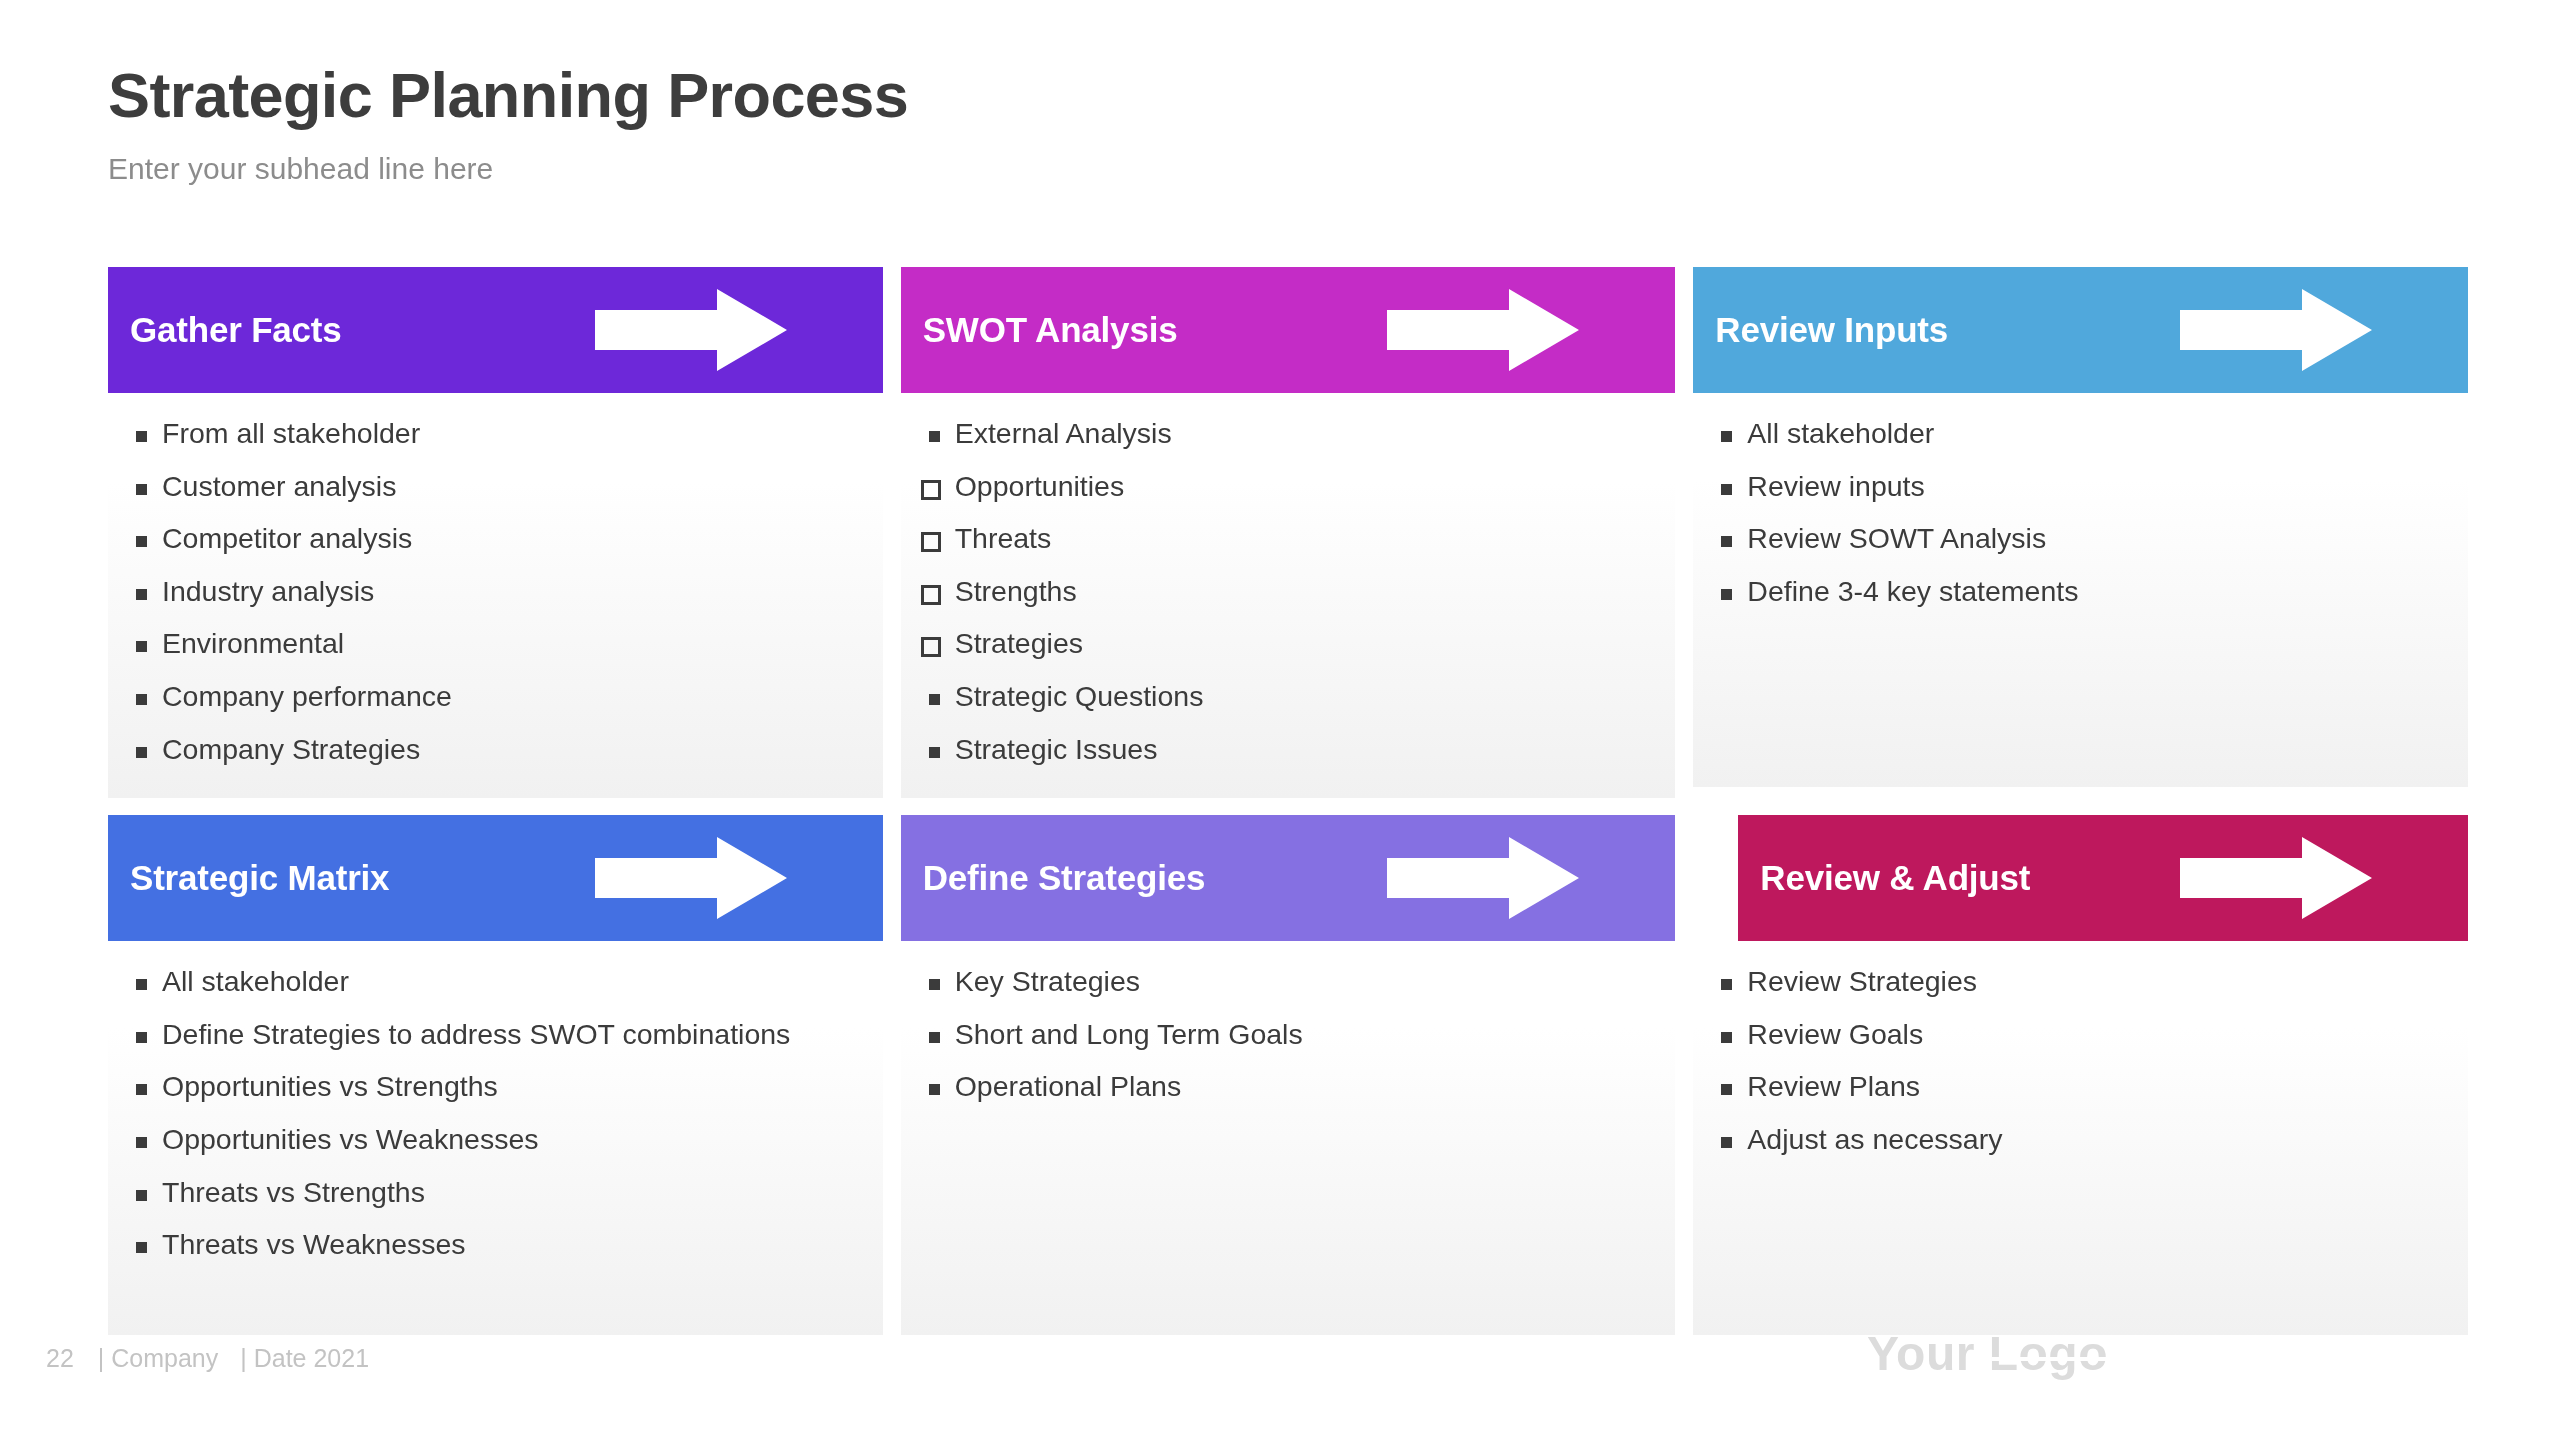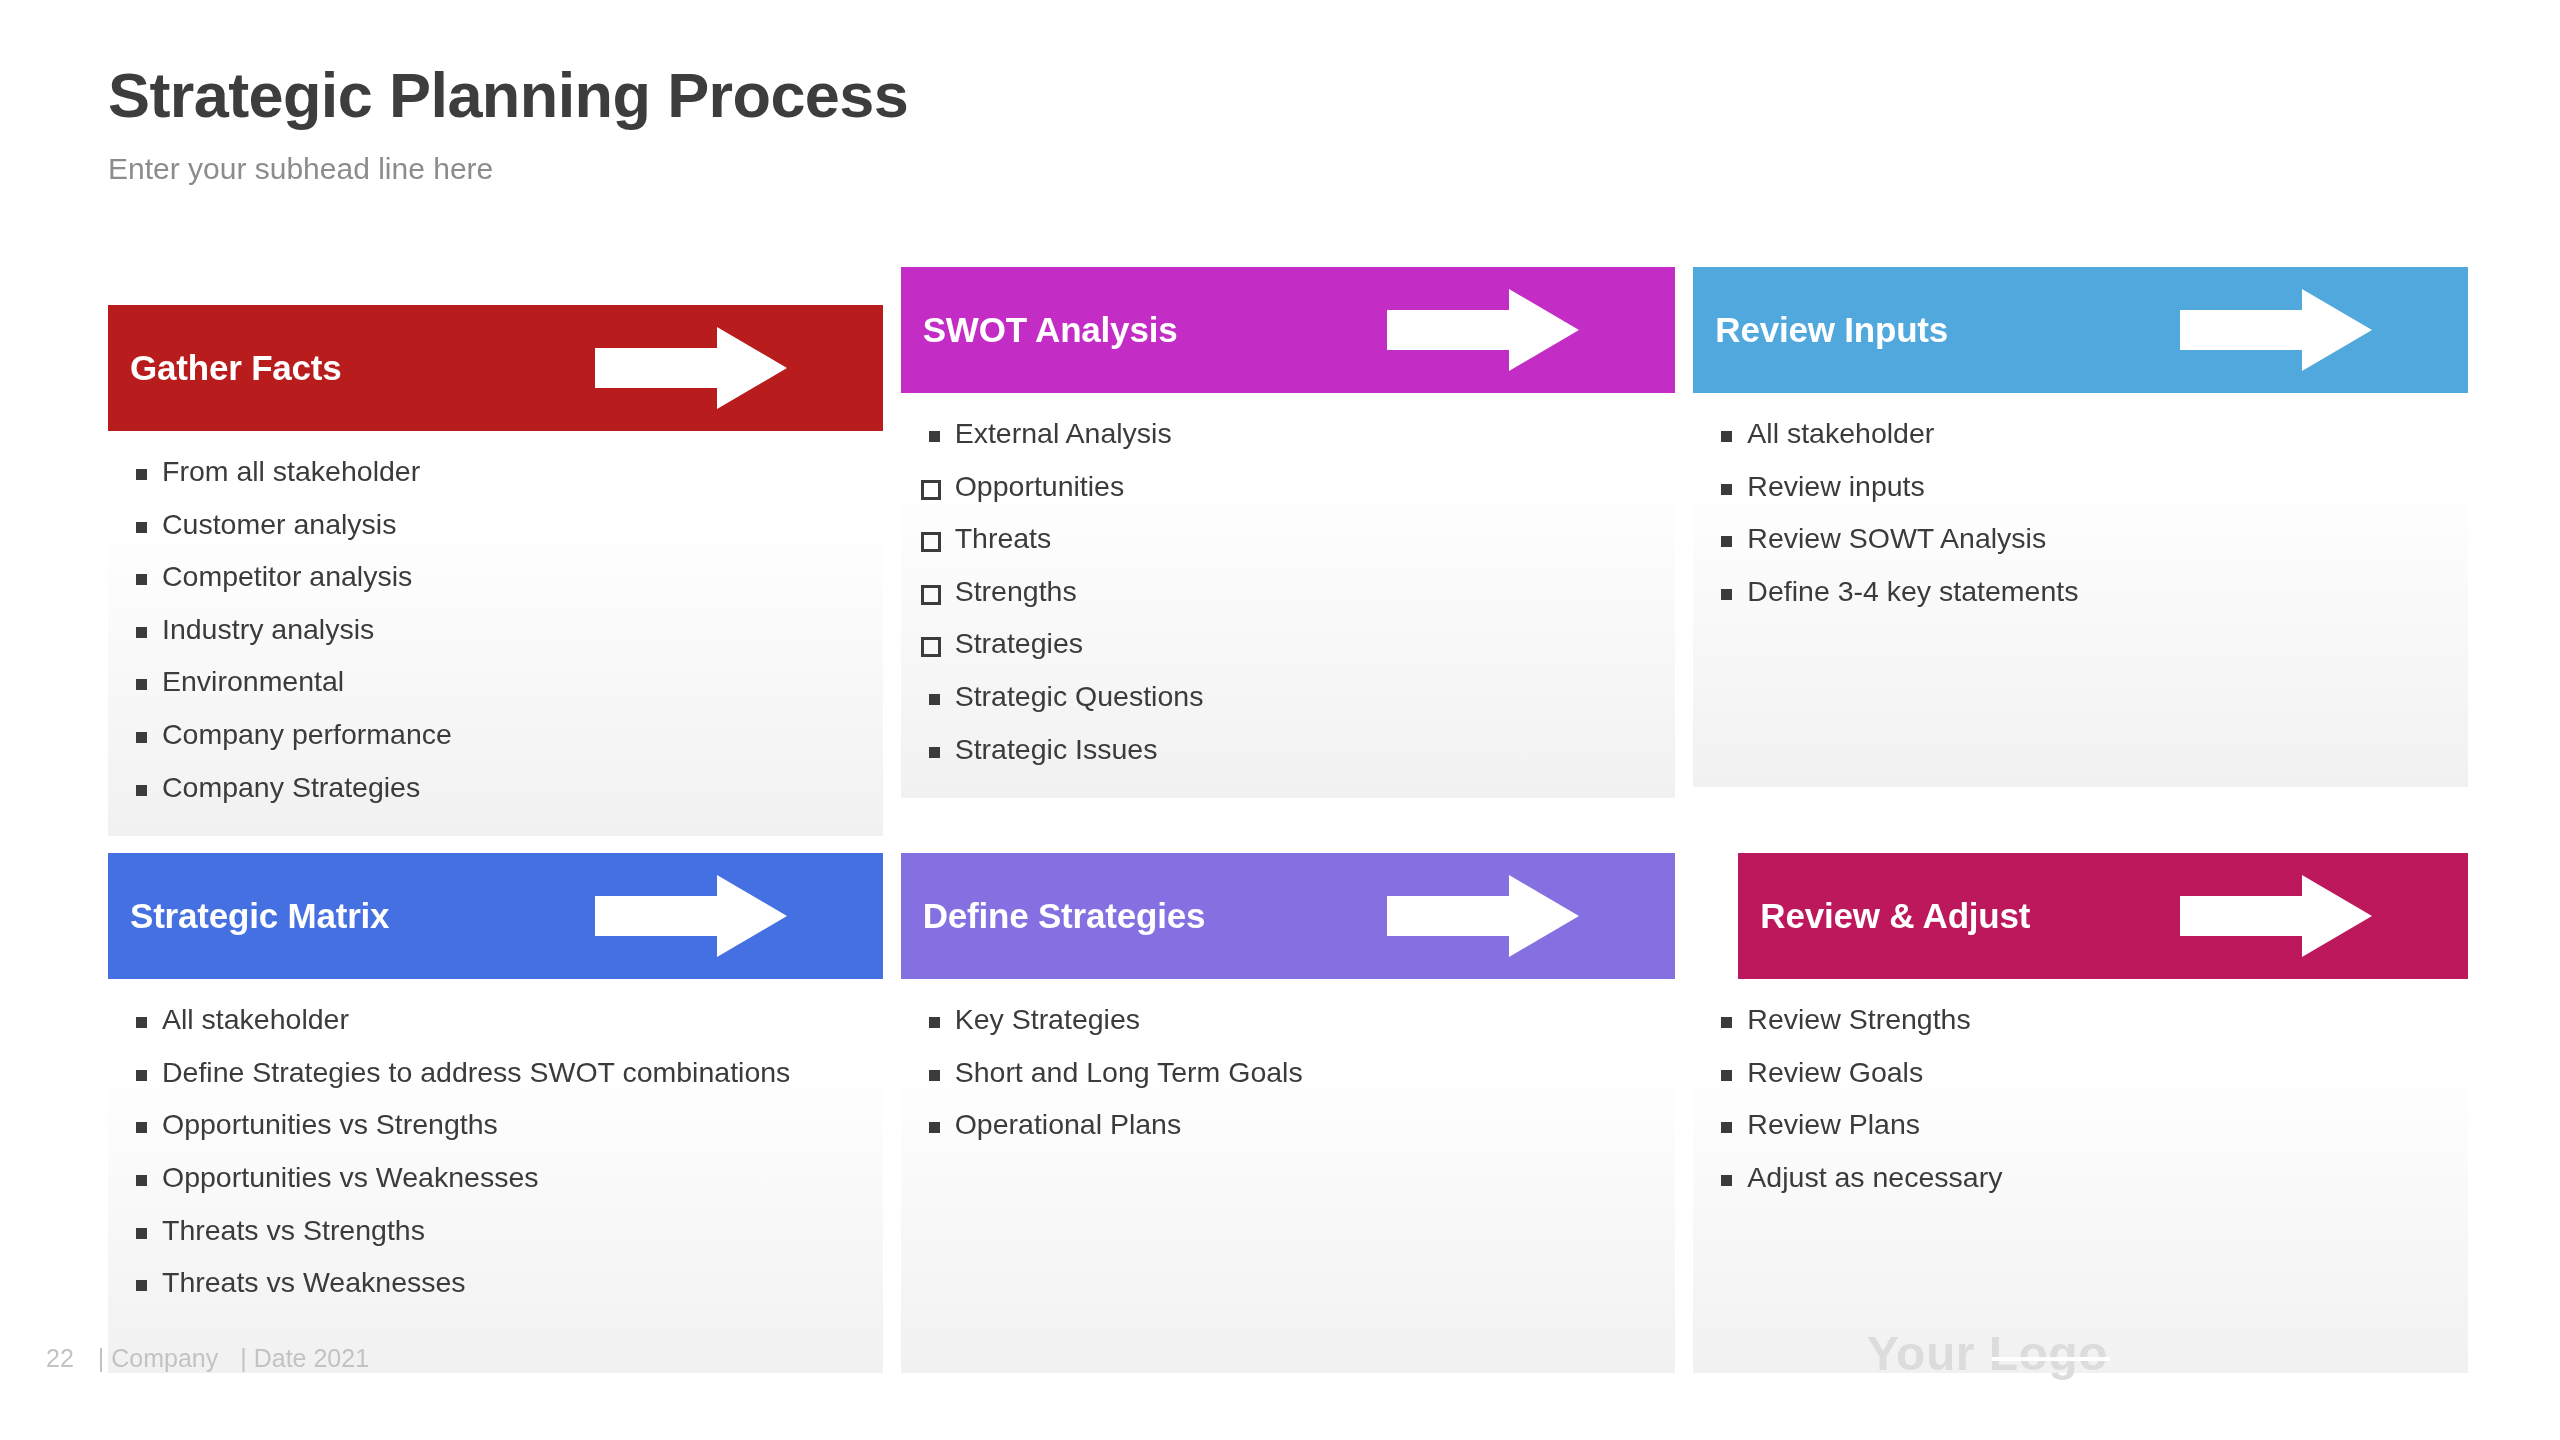--- a/index.html
+++ b/index.html
@@ -197,21 +197,21 @@
 <body>
 
 <div class="slide-header">
   <h1 class="page-title">Strategic Planning Process</h1>
   <p class="page-subhead">Enter your subhead line here</p>
 </div>
 
 <div class="card-grid">
     <div class="card-row row-1">
       <div class="process-card">
-        <div class="card-head" style="background: #b91c1c; margin-top: 38px;">
+        <div class="card-head" style="background: #6d28d9;">
           <span class="card-head-title">Gather Facts</span>
           <span class="head-arrow">
             <svg viewBox="0 0 192 82" preserveAspectRatio="none">
               <polygon points="0,21 122,21 122,0 192,41 122,82 122,61 0,61" fill="#ffffff"></polygon>
             </svg>
           </span>
         </div>
         <div class="card-body">
           <ul class="bullet-list">
             <li class="bullet-item">
@@ -445,21 +445,21 @@
               <polygon points="0,21 122,21 122,0 192,41 122,82 122,61 0,61" fill="#ffffff"></polygon>
             </svg>
           </span>
         </div>
         <div class="card-body">
           <ul class="bullet-list">
             <li class="bullet-item">
               <span class="bullet-mark">
                 <span class="mark-square-filled"></span>
               </span>
-              <span class="bullet-text">Review Strengths</span>
+              <span class="bullet-text">Review Strategies</span>
             </li>
             <li class="bullet-item">
               <span class="bullet-mark">
                 <span class="mark-square-filled"></span>
               </span>
               <span class="bullet-text">Review Goals</span>
             </li>
             <li class="bullet-item">
               <span class="bullet-mark">
                 <span class="mark-square-filled"></span>

